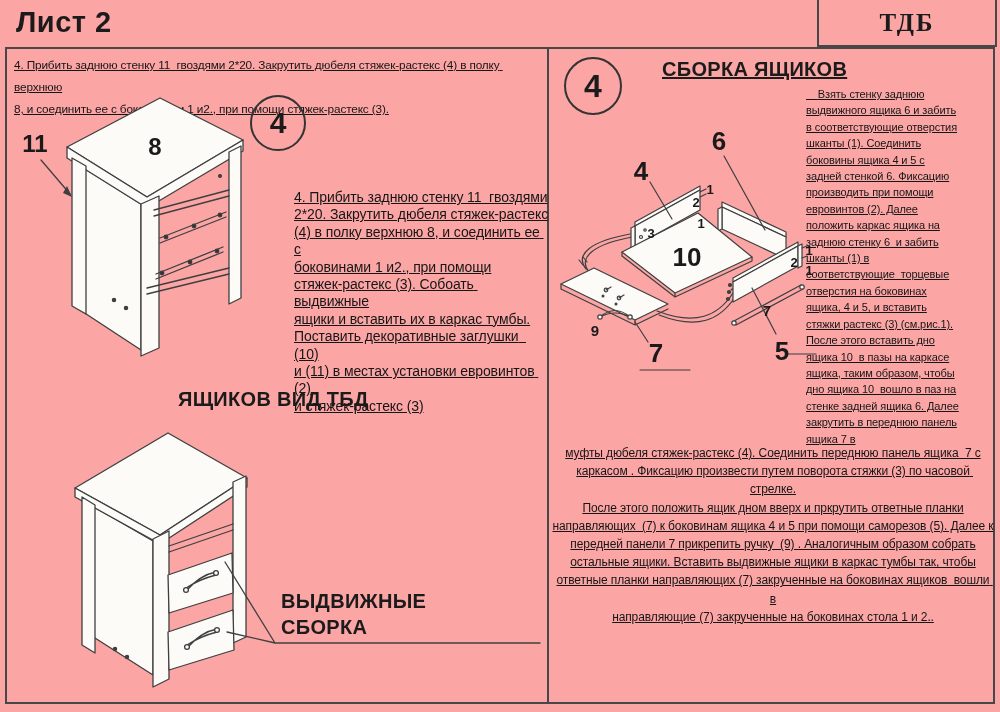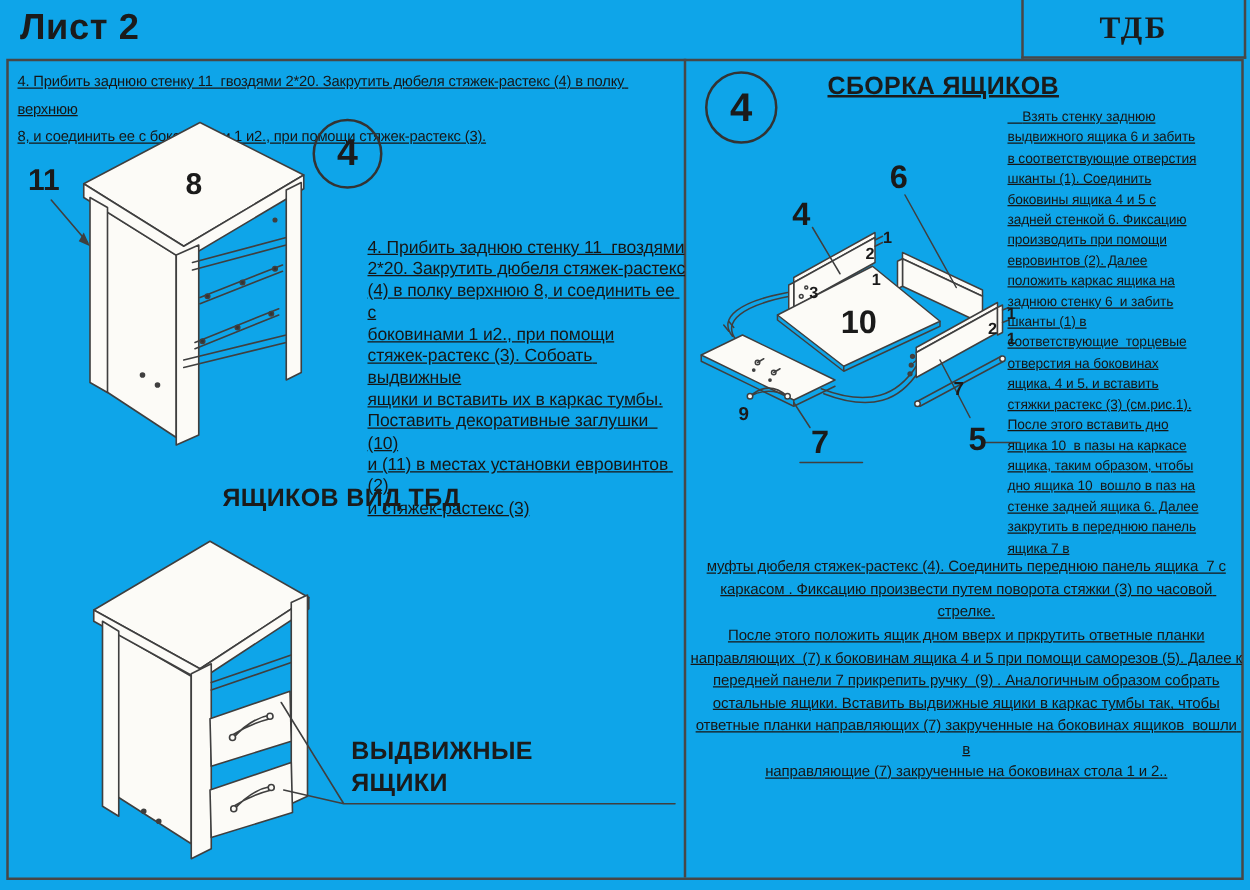--- a/index.html
+++ b/index.html
@@ -1,16 +1,16 @@
 <!DOCTYPE html>
 <html><head>
 <meta charset="utf-8">
 <style>
   html,body{margin:0;padding:0;background:#e8e6e0;}
-  #page{position:relative;width:1000px;height:712px;background:#0ea5e9;
+  #page{position:relative;width:1000px;height:712px;background:#fca5a5;
         font-family:"Liberation Sans",sans-serif;color:#1b1b1b;overflow:hidden;}
   .abs{position:absolute;}
   .sheet-title{left:16px;top:6px;font-size:29px;font-weight:bold;letter-spacing:.5px;}
   .model-box{left:817px;top:0;width:176px;height:45px;border:2px solid #474747;border-top:none;
              display:flex;align-items:center;justify-content:center;font-size:25px;font-weight:bold;letter-spacing:2px;font-family:Liberation Serif, serif;}
   .main-frame{left:5px;top:47px;width:986px;height:653px;border:2px solid #474747;}
   .divider{left:547px;top:47px;width:2px;height:655px;background:#474747;}
   .para{white-space:pre-wrap;color:#161616;text-decoration:underline;}
   .p-top{left:14px;top:54px;width:532px;font-size:11.8px;line-height:22px;letter-spacing:-.15px;}
   .p-mid{left:294px;top:189px;width:256px;font-size:14px;line-height:17.4px;letter-spacing:-.1px;}
@@ -119,21 +119,21 @@
         <circle cx="176" cy="160" r="2.4" fill="#fcfbf7"></circle>
       <path d="M147,235 Q161,219 177,216 M147,232 Q161,223 177,219"></path>
       <circle cx="147" cy="234" r="2.4" fill="#fcfbf7"></circle>
         <circle cx="177" cy="217" r="2.4" fill="#fcfbf7"></circle>
 
       <path d="M185,149 L235,230 M187,219 L235,230 M235,230 L500,230"></path>
     </g>
   </svg>
 
   <div class="abs heading callout">ВЫДВИЖНЫЕ
-ЯЩИКИ</div>
+СБОРКА</div>
 
   <div class="abs step-circle c-right">
     <span>4</span>
   </div>
   <div class="abs heading h-assembly">СБОРКА ЯЩИКОВ</div>
 
   <svg class="abs" style="left:548px;top:118px;" width="270" height="290" viewBox="0 0 270 290">
     <g stroke="#3f3f3f" stroke-width="1.2" fill="none" stroke-linejoin="round" stroke-linecap="round">
 
       <path d="M38,151 C26,136 44,123 82,116 M41,154 C29,139 47,126 84,119"></path>

